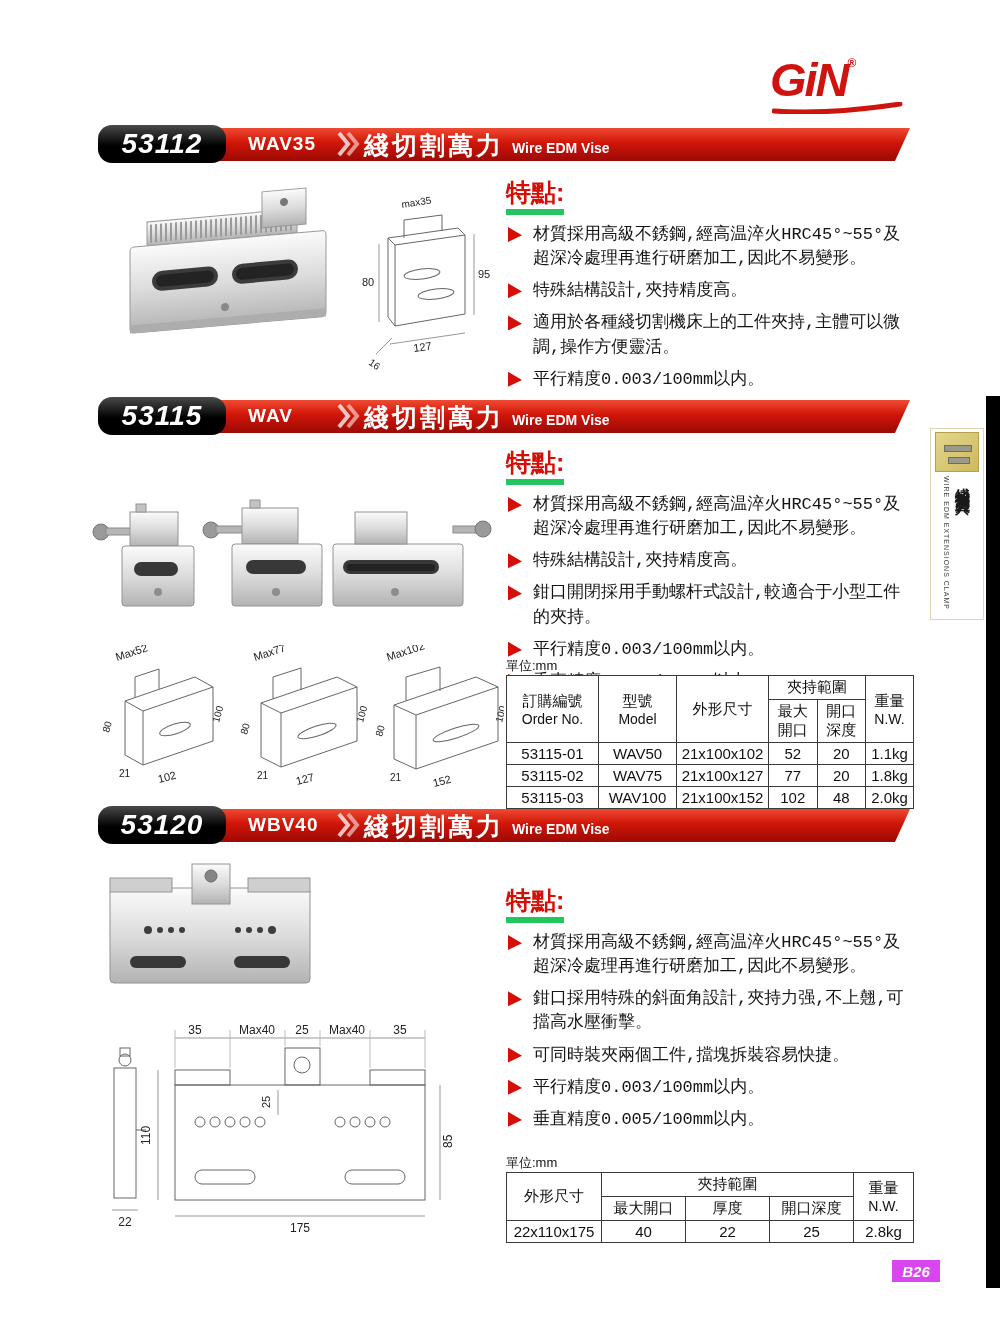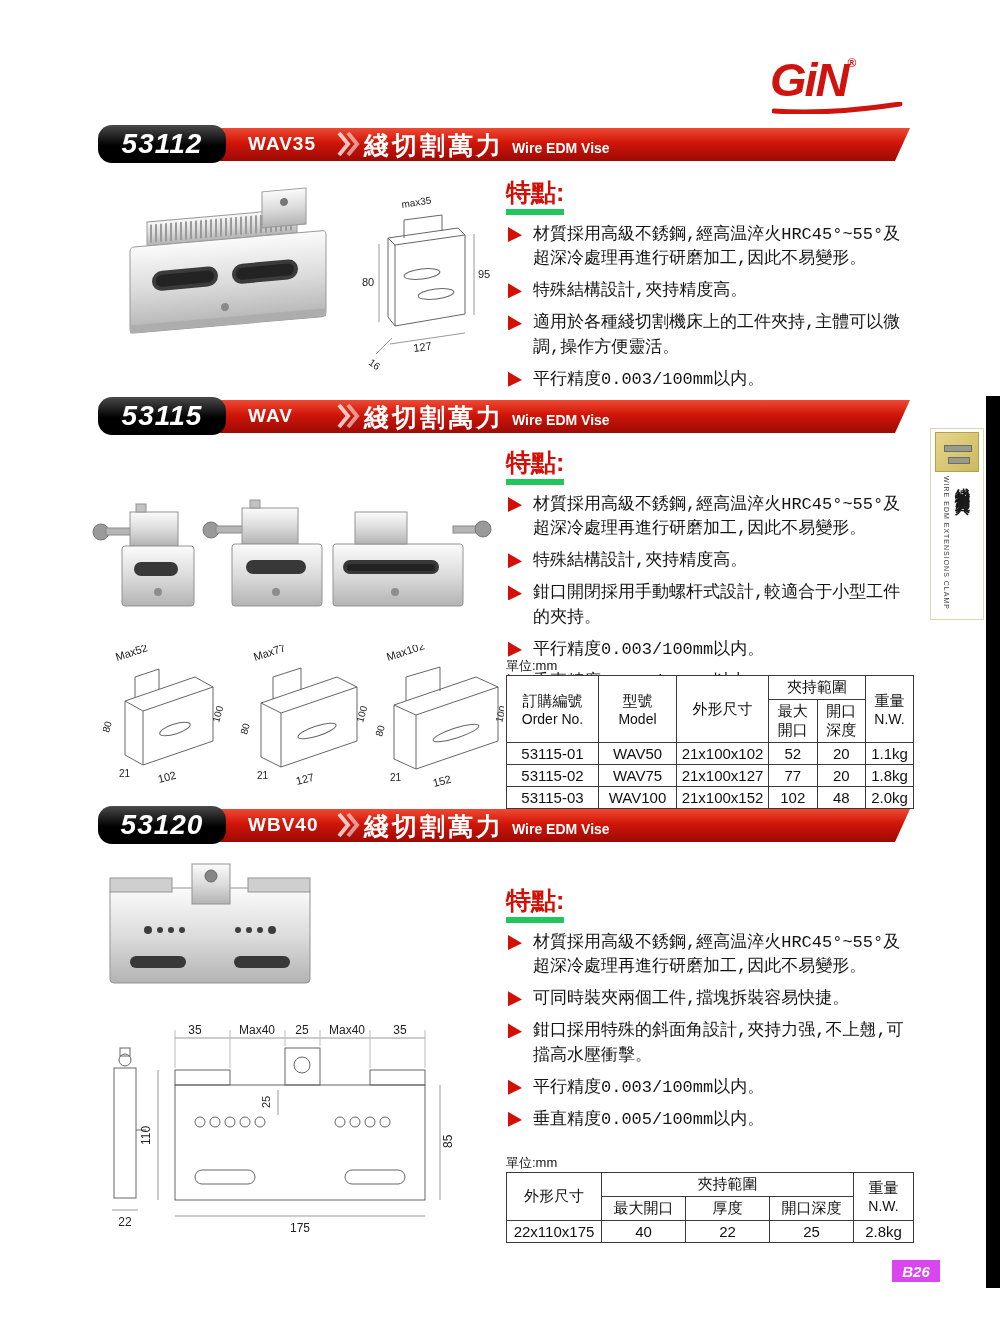--- a/index.html
+++ b/index.html
@@ -311,22 +311,22 @@
       <circle cx="149" cy="72" r="3" fill="#3d3d3d"></circle>
     <circle cx="160" cy="72" r="3" fill="#3d3d3d"></circle>
       <circle cx="172" cy="72" r="4" fill="#3d3d3d"></circle>
     <rect x="30" y="98" width="56" height="12" rx="6" fill="#383838"></rect>
     <rect x="134" y="98" width="56" height="12" rx="6" fill="#383838"></rect>
   </svg>
 
   <div class="features" style="left:506px; top:884px">
     <div class="feat-title">特點:</div>
     <div class="feat-item"><span class="tri"></span><span>材質採用高級不銹鋼,經高温淬火HRC45°~55°及超深冷處理再進行研磨加工,因此不易變形。</span></div>
+    <div class="feat-item"><span class="tri"></span><span>鉗口採用特殊的斜面角設計,夾持力强,不上翹,可擋高水壓衝擊。</span></div>
     <div class="feat-item"><span class="tri"></span><span>可同時裝夾兩個工件,擋塊拆裝容易快捷。</span></div>
-    <div class="feat-item"><span class="tri"></span><span>鉗口採用特殊的斜面角設計,夾持力强,不上翹,可擋高水壓衝擊。</span></div>
     <div class="feat-item"><span class="tri"></span><span>平行精度0.003/100mm以内。</span></div>
     <div class="feat-item"><span class="tri"></span><span>垂直精度0.005/100mm以内。</span></div>
   </div>
 
   <svg class="art" style="left:100px; top:1010px" width="380" height="228" viewBox="0 0 380 228">
     <g stroke="#666" fill="none" stroke-width="1">
 
       <rect x="14" y="58" width="22" height="130"></rect>
       <circle cx="25" cy="50" r="6"></circle>
       <rect x="20" y="38" width="10" height="8"></rect>

